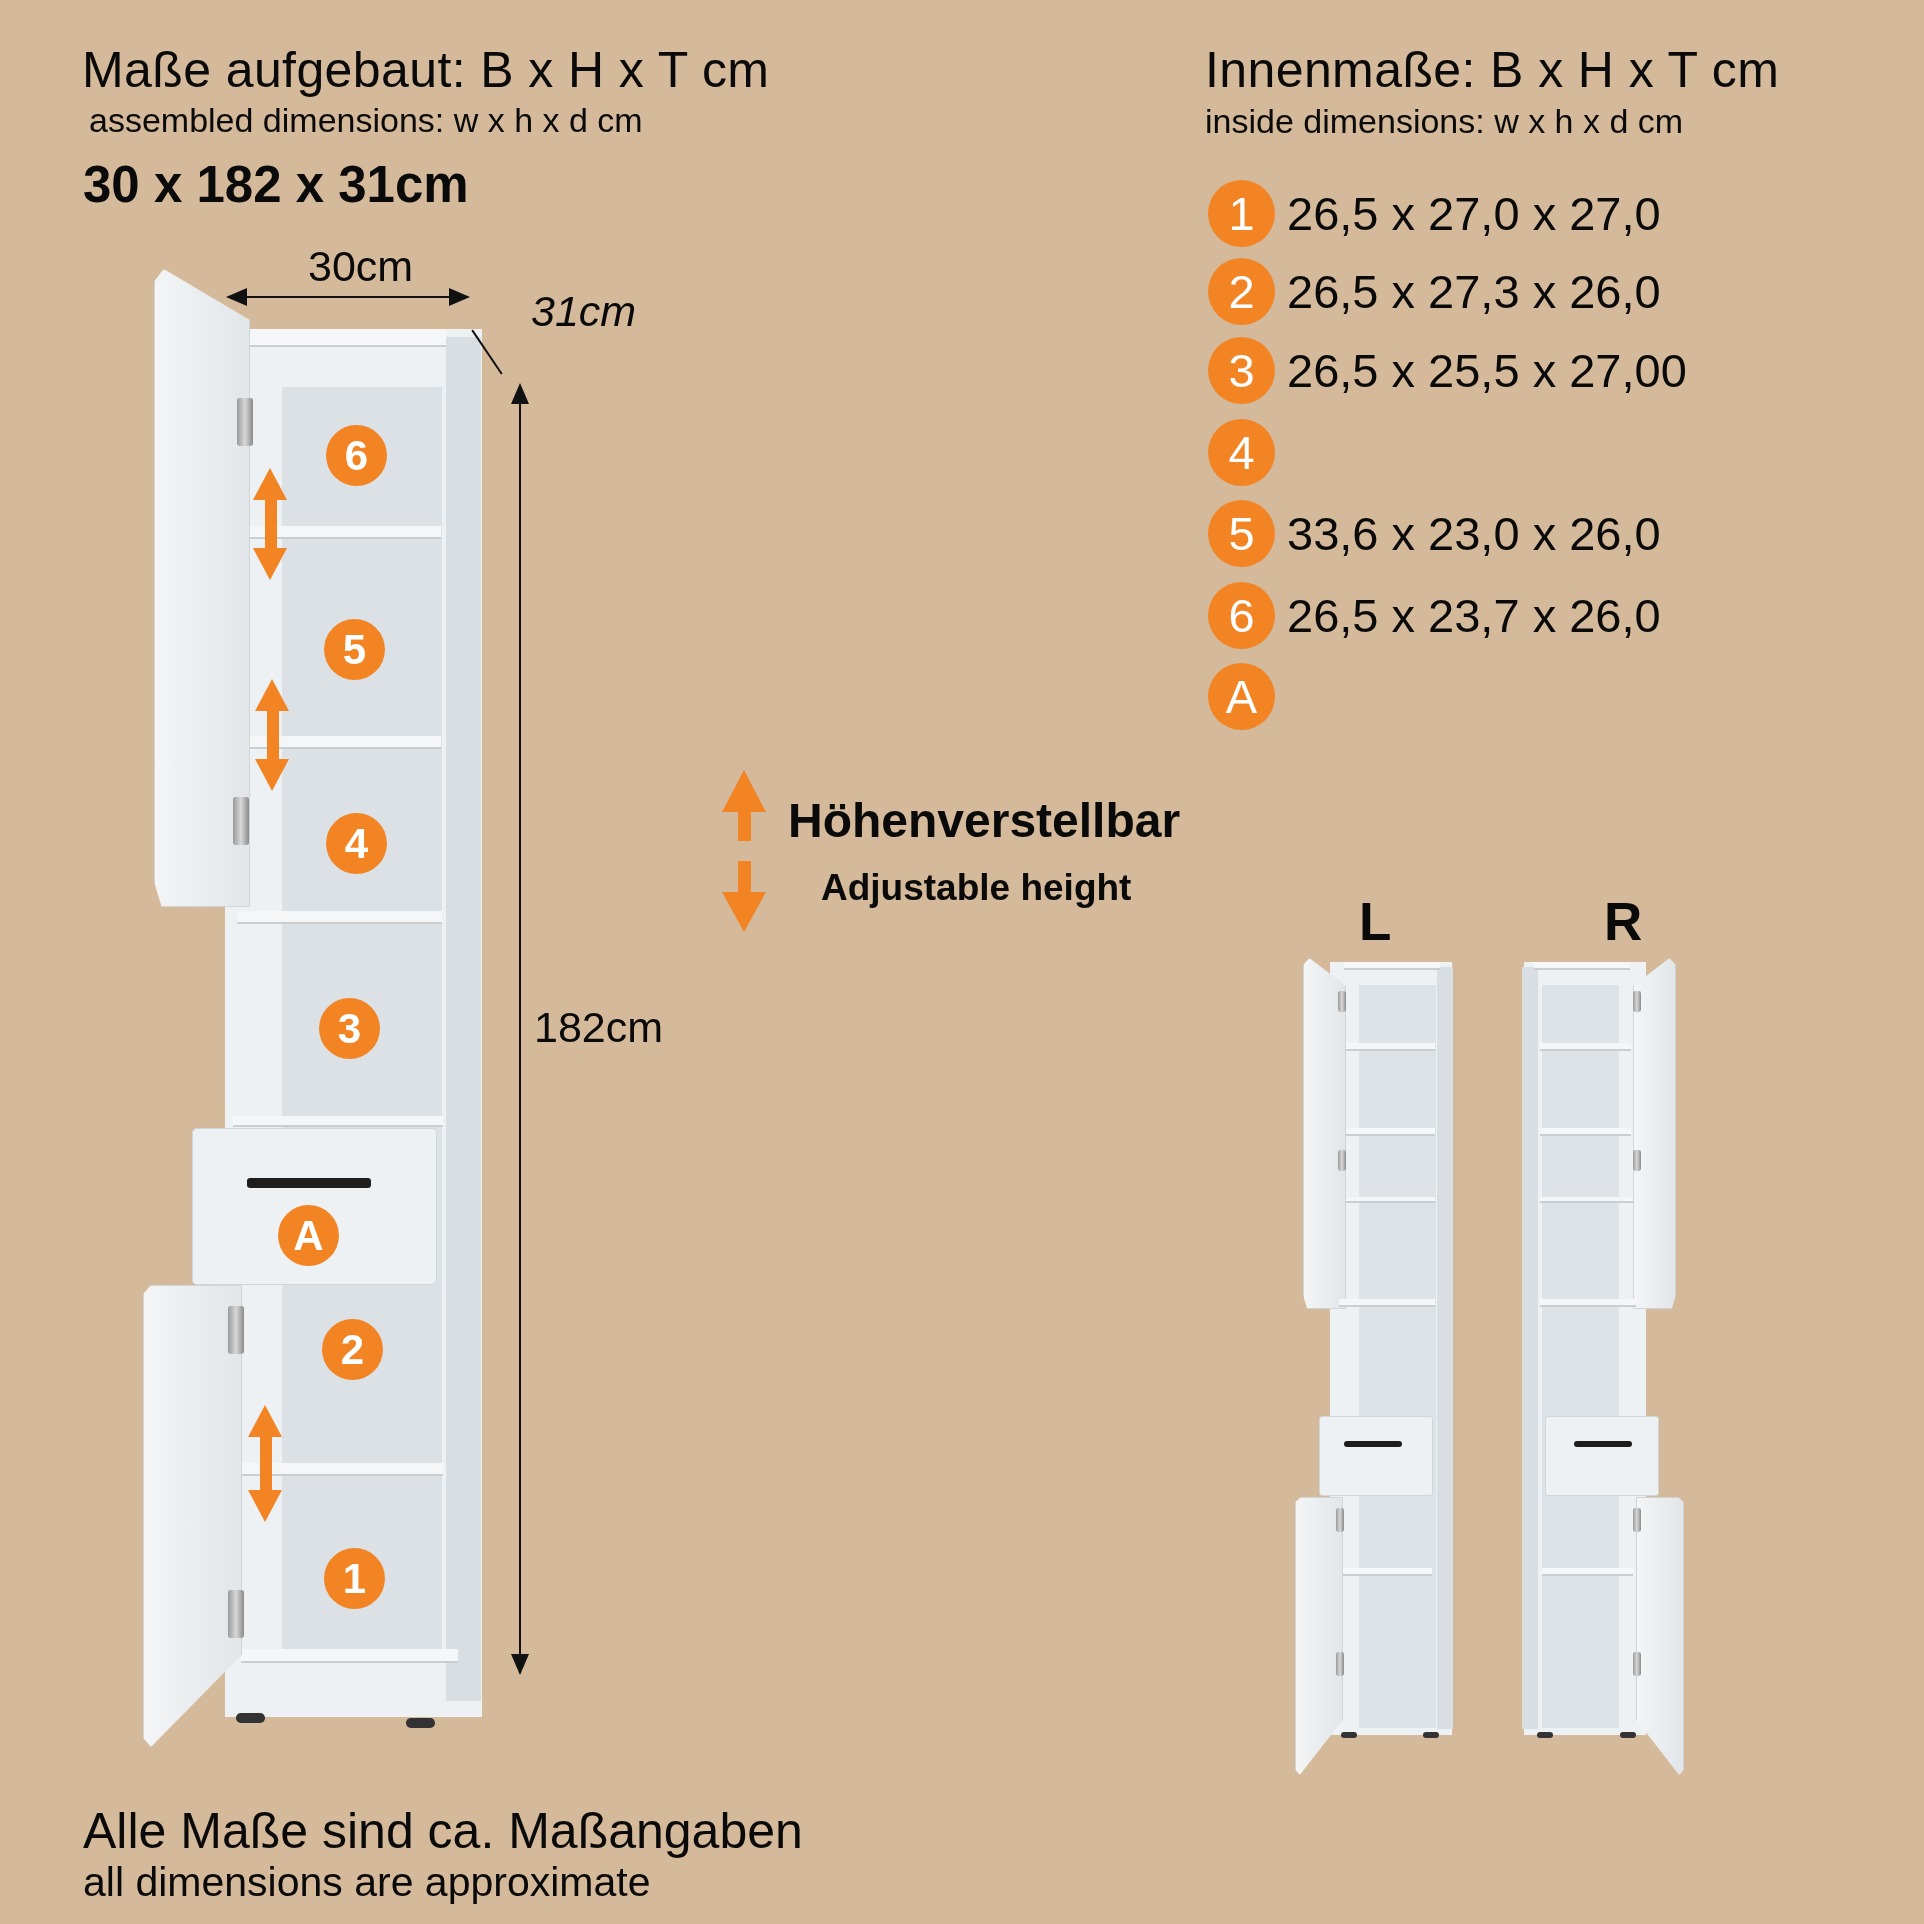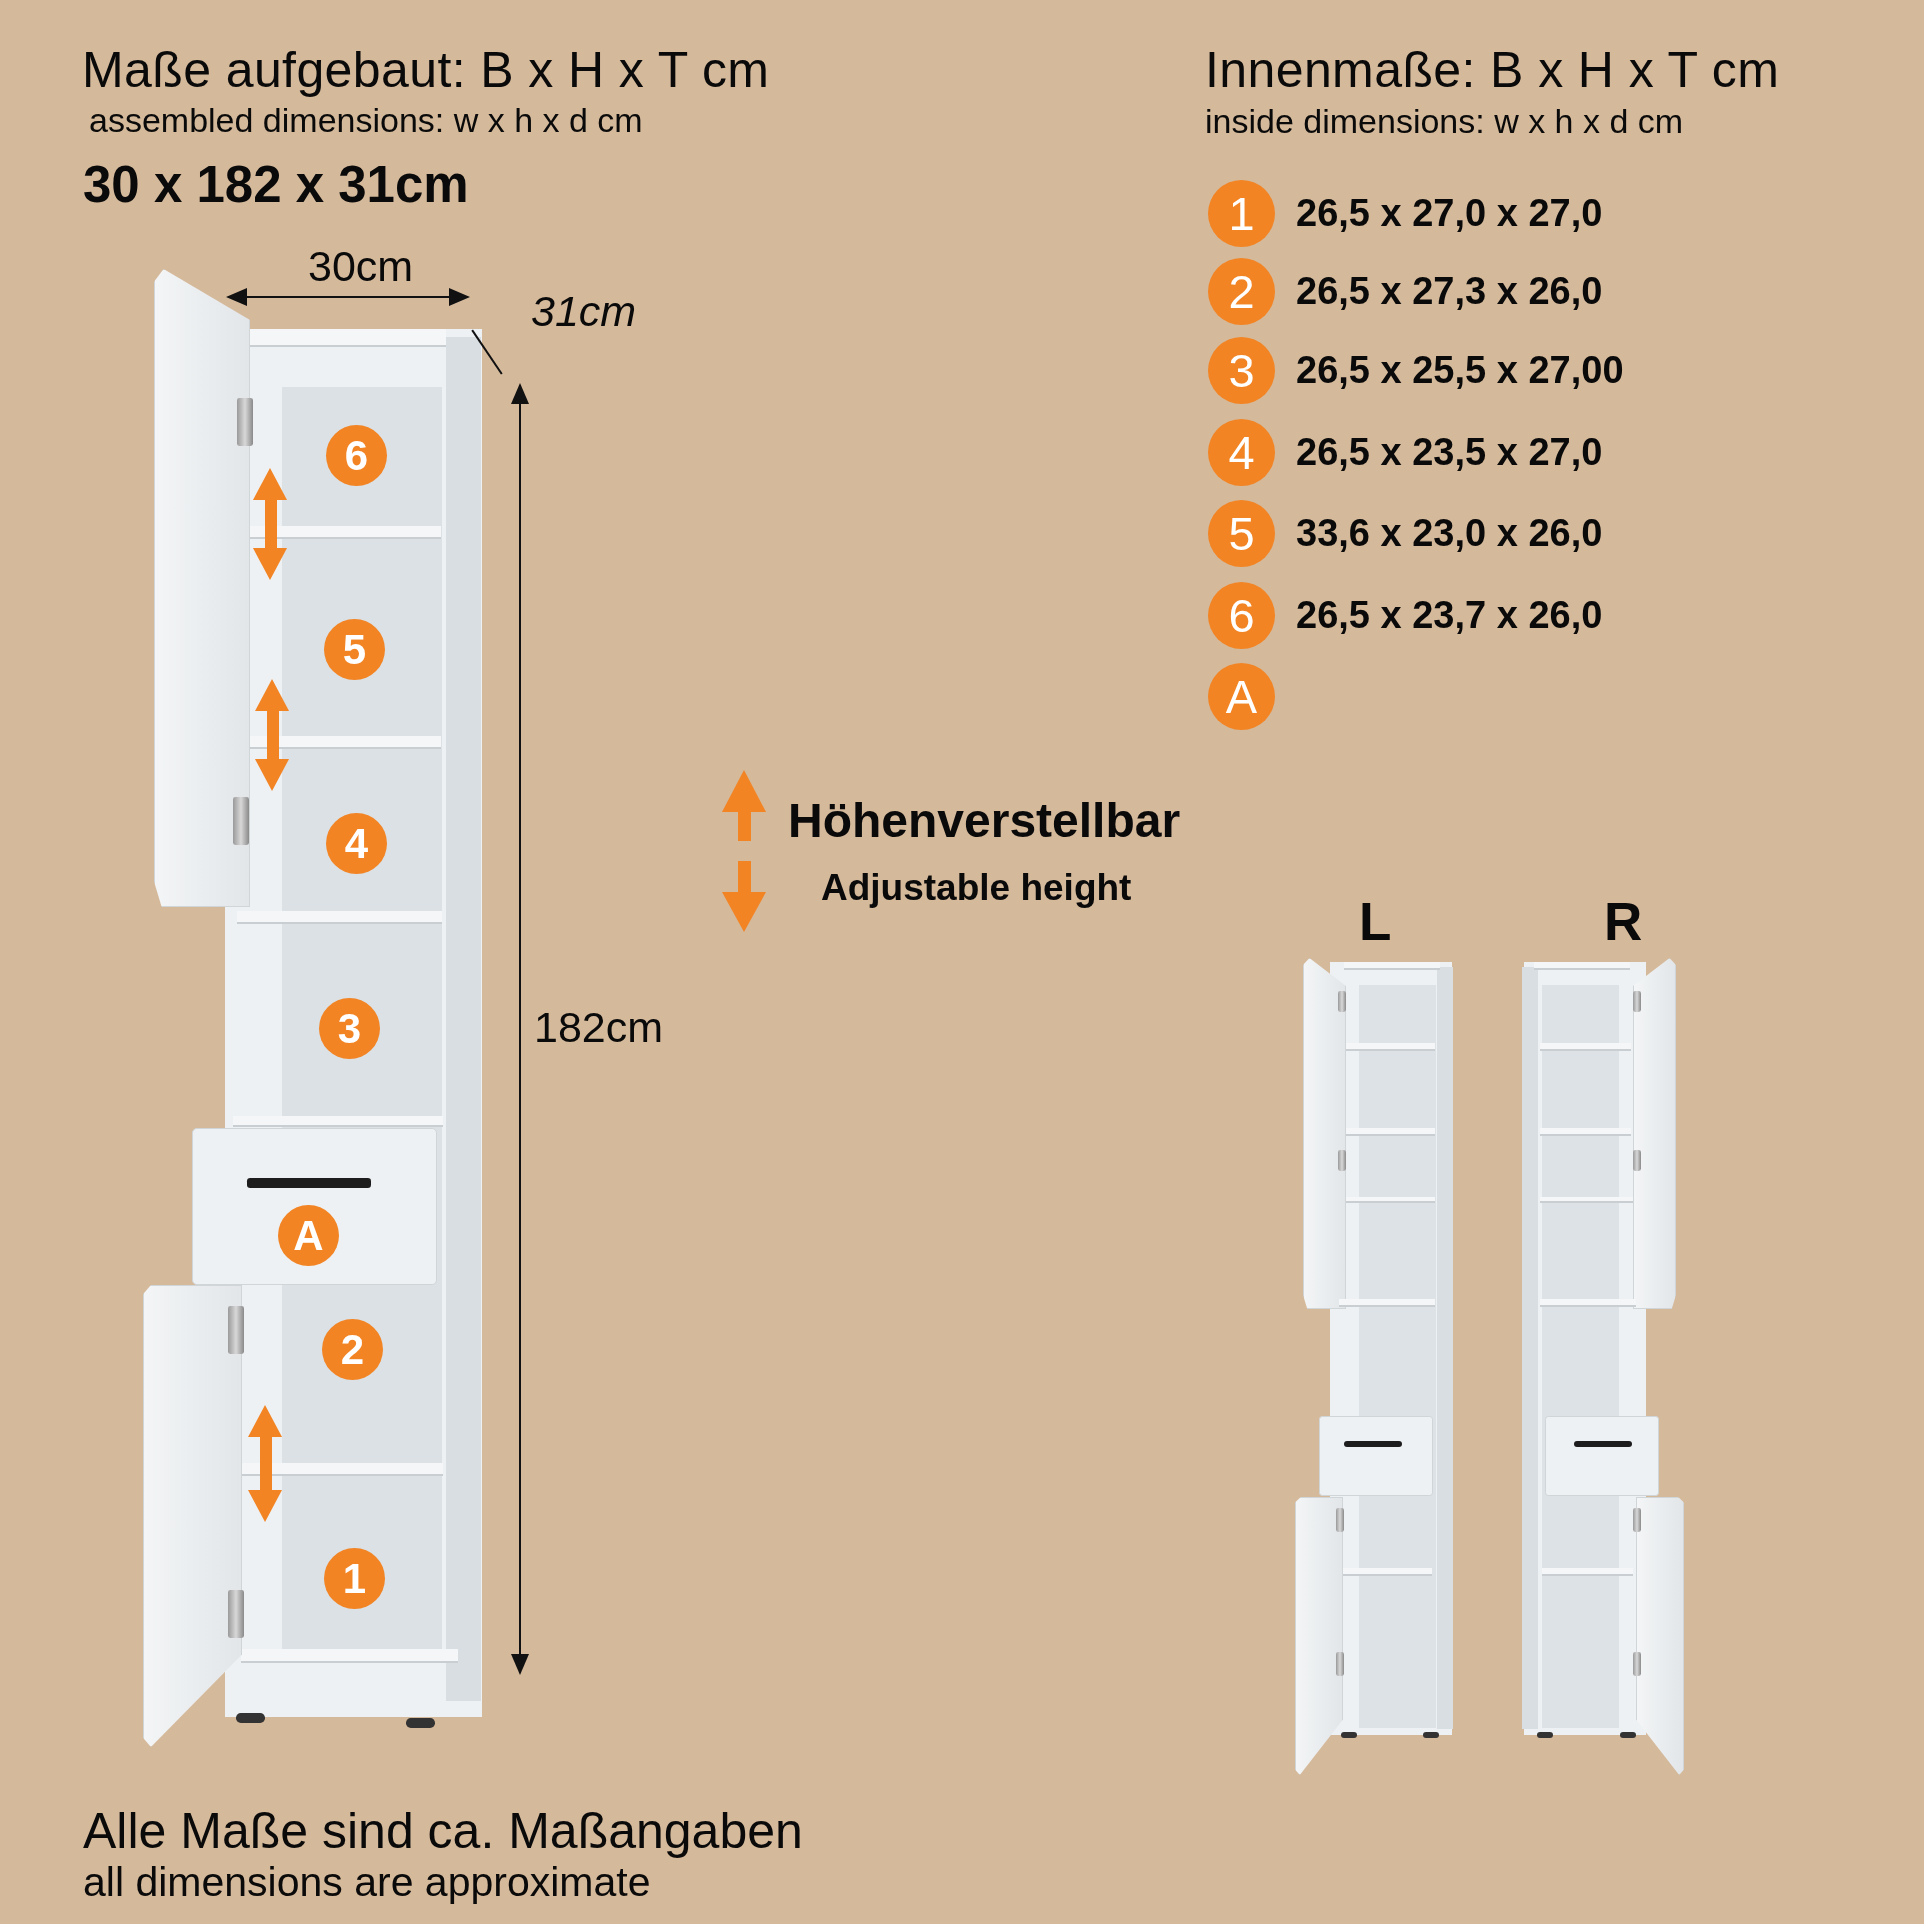--- a/index.html
+++ b/index.html
@@ -16,21 +16,21 @@
   .dims-big { font-size: 51px; line-height: 1; white-space: nowrap; }
 
   
   .idim-row { position: absolute; left: 1208px; height: 67px; display: flex; align-items: center; }
   .badge {
     width: 67px; height: 67px; border-radius: 50%;
     background: #F28424; color: #fff;
     font-size: 47px; line-height: 67px; text-align: center;
     font-family: "Liberation Sans", sans-serif;
   }
-  .idim-val { font-size: 38px; margin-left: 21px; white-space: nowrap; font-weight: bold; }
+  .idim-val { font-size: 47px; margin-left: 12px; white-space: nowrap; }
 
   
   .dim-label { font-size: 43px; white-space: nowrap; line-height: 1; }
 
   
   .panel { position: absolute; background: #EEF1F3; }
   .panel-dark { position: absolute; background: #D9DEE2; }
   .shelf { position: absolute; background: #F4F6F7; border-bottom: 2.4px solid #C9CED2; }
   .door { position: absolute; background: linear-gradient(90deg,#F3F5F6,#E2E6E9); border: 0.8px solid #D0D5D8; }
   .hinge { position: absolute; width: 16px; height: 48px; background: linear-gradient(90deg,#9a9a9a,#d8d8d8,#8a8a8a); border-radius: 2.4px; }
@@ -70,21 +70,20 @@
   <div class="idim-row" style="top:258px;">
     <div class="badge">2</div>
     <div class="idim-val">26,5 x 27,3 x 26,0</div>
   </div>
   <div class="idim-row" style="top:337px;">
     <div class="badge">3</div>
     <div class="idim-val">26,5 x 25,5 x 27,00</div>
   </div>
   <div class="idim-row" style="top:419px;">
     <div class="badge">4</div>
-    <div class="idim-val">26,5 x 23,5 x 27,0</div>
   </div>
   <div class="idim-row" style="top:500px;">
     <div class="badge">5</div>
     <div class="idim-val">33,6 x 23,0 x 26,0</div>
   </div>
   <div class="idim-row" style="top:582px;">
     <div class="badge">6</div>
     <div class="idim-val">26,5 x 23,7 x 26,0</div>
   </div>
   <div class="idim-row" style="top:663px;">

